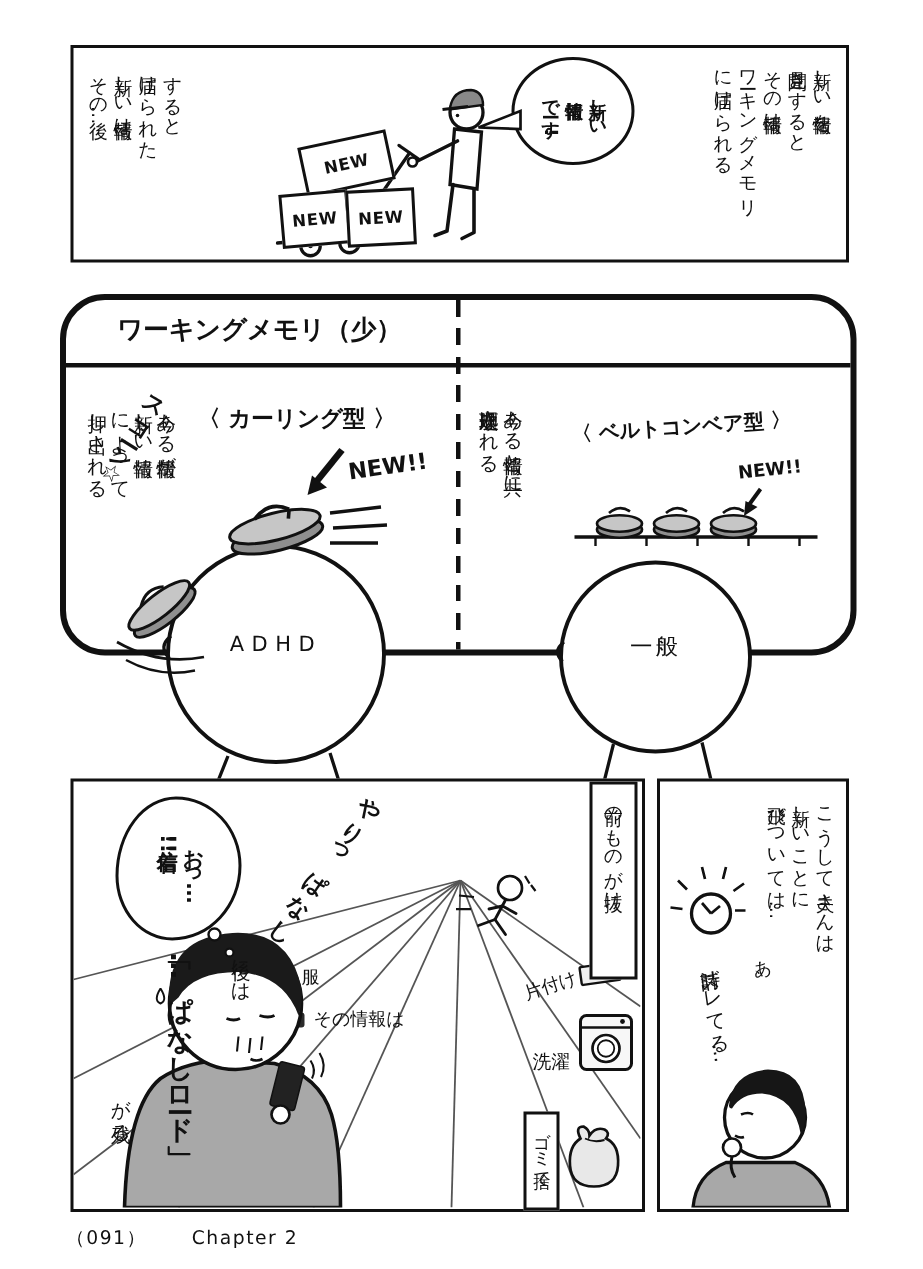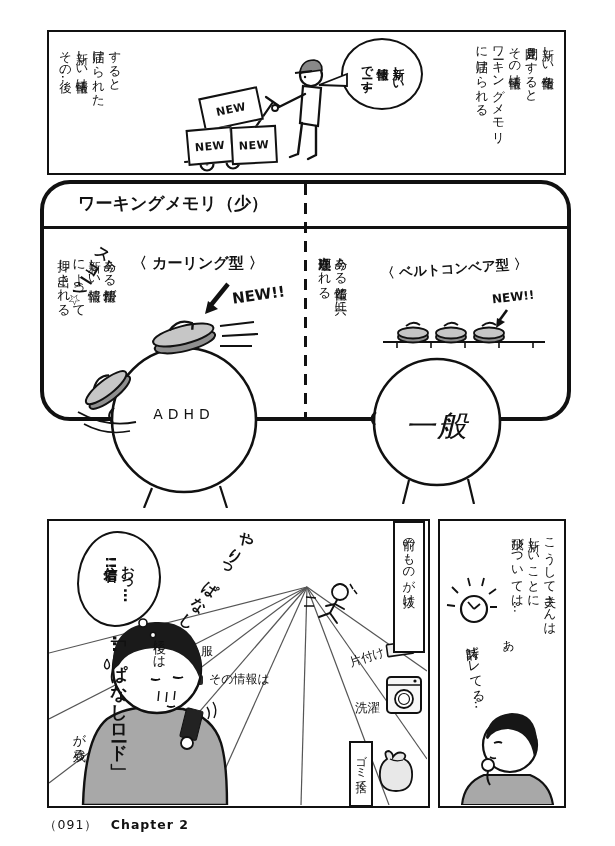--- a/index.html
+++ b/index.html
@@ -15,38 +15,38 @@
   .p1 .cap-r{right:8px;top:6px;font-size:12.5px;line-height:1.32;height:132px;}
   .p1 .cap-l{left:8px;top:10px;font-size:12.5px;line-height:1.32;height:128px;}
   .bubble1{left:292px;top:6px;width:78px;height:68px;border:2.2px solid #111;border-radius:50%;
            display:flex;align-items:center;justify-content:center;background:#fff;z-index:2;}
   .bubble1 .vtext{font-size:12px;line-height:1.3;font-weight:700;}
   .tail1{left:266px;top:38px;z-index:3;}
   .box{position:absolute;border:2px solid #111;background:#fff;display:flex;align-items:center;
        justify-content:center;font-weight:700;font-size:11px;letter-spacing:.5px;z-index:2;}
 
   
-  .p2{left:40px;top:180px;width:531px;height:241px;border-width:4px;border-radius:30px;}
+  .p2{left:40px;top:196px;width:531px;height:241px;border-width:4px;border-radius:30px;}
   .p2 .hdr{top:8px;width:258px;text-align:center;font-weight:700;font-size:17px;}
   .p2 .hdr.left{left:0;}
   .p2 .hdr.right{left:263px;}
   .p2 .underline{left:0;right:0;top:42px;height:0;border-top:3px solid #111;}
   .p2 .divider{left:260px;top:0;bottom:0;width:3px;
                background:repeating-linear-gradient(to bottom,#111 0 11px,transparent 11px 19px);}
   .p2 .capL{left:12px;top:66px;font-size:13px;line-height:1.18;height:252px;}
   .p2 .sfx{left:58px;top:52px;font-size:15px;font-weight:700;transform:rotate(32deg);
            transform-origin:top left;letter-spacing:2px;}
   .p2 .typeL{left:88px;top:70px;font-size:15px;font-weight:700;}
   .p2 .newL{left:188px;top:102px;font-size:15px;font-weight:800;transform:rotate(-8deg);}
   .p2 .headLbl{width:100px;text-align:center;}
   .p2 .adhd{left:90px;top:222px;font-size:14px;letter-spacing:5px;font-weight:500;}
   .p2 .capR{left:272px;top:64px;font-size:13px;line-height:1.25;height:150px;}
   .p2 .typeR{left:337px;top:76px;font-size:13.5px;font-weight:700;transform:rotate(-4deg);}
   .p2 .newR{left:448px;top:106px;font-size:12px;font-weight:800;transform:rotate(-6deg);}
-  .p2 .ippan{left:343px;top:222px;font-size:30px;letter-spacing:2px;font-style:italic;}
+  .p2 .ippan{left:343px;top:222px;font-size:15px;letter-spacing:2px;}
 
   
   .p3{left:47px;top:519px;width:383px;height:289px;}
   .p3 .capbox{left:344px;top:0;width:32px;height:132px;border:2.2px solid #111;background:#fff;
               display:flex;justify-content:center;z-index:4;box-sizing:border-box;}
   .p3 .capbox .vtext{font-size:12.5px;line-height:1.1;padding-top:6px;}
   .bubble3{left:28px;top:10px;width:80px;height:92px;border:2.4px solid #111;background:#fff;z-index:4;
            border-radius:48% 52% 55% 45% / 55% 48% 52% 45%;
            display:flex;align-items:center;justify-content:center;}
   .bubble3 .vtext{font-size:14px;line-height:1.25;font-weight:700;}
@@ -65,21 +65,21 @@
   
   .p4{left:438px;top:519px;width:128px;height:289px;}
   .p4 .cap{right:6px;top:8px;font-size:12.5px;line-height:1.3;height:150px;}
   .p4 .speech{left:2px;top:120px;transform:rotate(-8deg);transform-origin:top left;}
   .p4 .speech span{display:block;}
   .p4 .sp-a{font-size:12px;}
   .p4 .sp-b{font-size:13px;}
 
   .footer{position:absolute;left:44px;top:817px;font-size:12.5px;letter-spacing:1px;}
   .footer .num{font-weight:500;}
-  .footer .chap{font-weight:700;margin-left:8px;}
+  .footer .chap{font-weight:400;margin-left:25px;}
 </style>
 </head>
 <body>
 
 <div class="page">
 
   <section class="panel p1">
     <div class="abs cap-r vtext">新しい情報を
 見聞きすると
 その情報は

